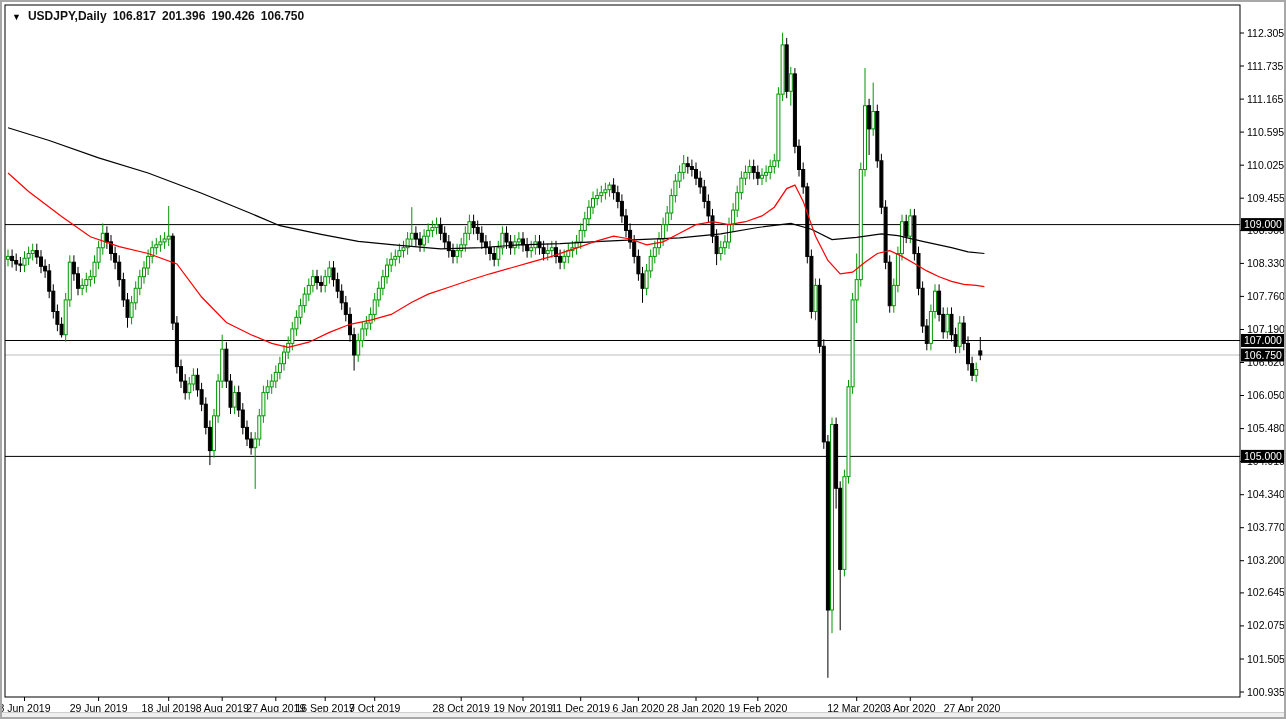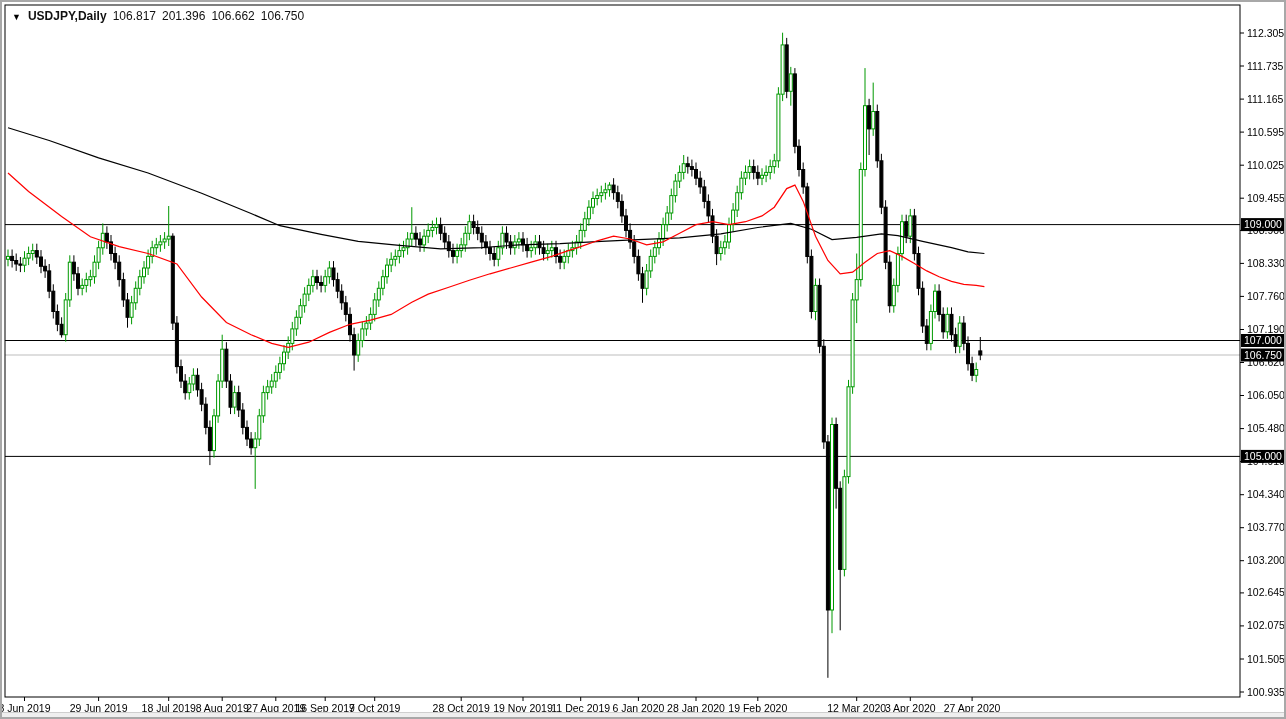--- a/index.html
+++ b/index.html
@@ -12,21 +12,21 @@
     overflow:hidden;
     font-family:"Liberation Sans", sans-serif;
   }
   #chart-svg{position:absolute;left:0;top:0;z-index:1;}
   .chart-header{
     position:absolute;left:10px;top:7px;z-index:3;
     font-size:12px;font-weight:bold;color:#111;
     white-space:nowrap;
   }
   .chart-header .tri{font-size:9px;margin-right:7px;color:#000;}
-  .chart-header .num{margin-left:6px;font-weight:normal;}
+  .chart-header .num{margin-left:6px;font-weight:bold;}
   .bottom-strip{
     position:absolute;left:0;right:0;bottom:0;height:4px;
     background:#efefef;border-top:1px solid #cfcfcf;z-index:2;
   }
   svg text{font-family:"Liberation Sans", sans-serif;}
 </style>
 </head>
 <body>
 
 <div class="screen">
@@ -601,17 +601,17 @@
         <line x1="854.7" y1="695" x2="854.7" y2="699" stroke="#000000"></line>
         <text x="854.7" y="710" font-size="10.5" text-anchor="middle" fill="#000000">12 Mar 2020</text>
         <line x1="908.3" y1="695" x2="908.3" y2="699" stroke="#000000"></line>
         <text x="908.3" y="710" font-size="10.5" text-anchor="middle" fill="#000000">3 Apr 2020</text>
         <line x1="970.1" y1="695" x2="970.1" y2="699" stroke="#000000"></line>
         <text x="970.1" y="710" font-size="10.5" text-anchor="middle" fill="#000000">27 Apr 2020</text>
       </g>
     </svg>
 
   <div class="chart-header">
-    <span class="tri">▼</span><span>USDJPY,Daily</span><span class="num">106.817</span><span class="num">201.396</span><span class="num">106.662</span><span class="num">106.750</span>
+    <span class="tri">▼</span><span>USDJPY,Daily</span><span class="num">106.817</span><span class="num">201.396</span><span class="num">190.426</span><span class="num">106.750</span>
   </div>
 
   <div class="bottom-strip"></div>
 </div>
 
 </body></html>

